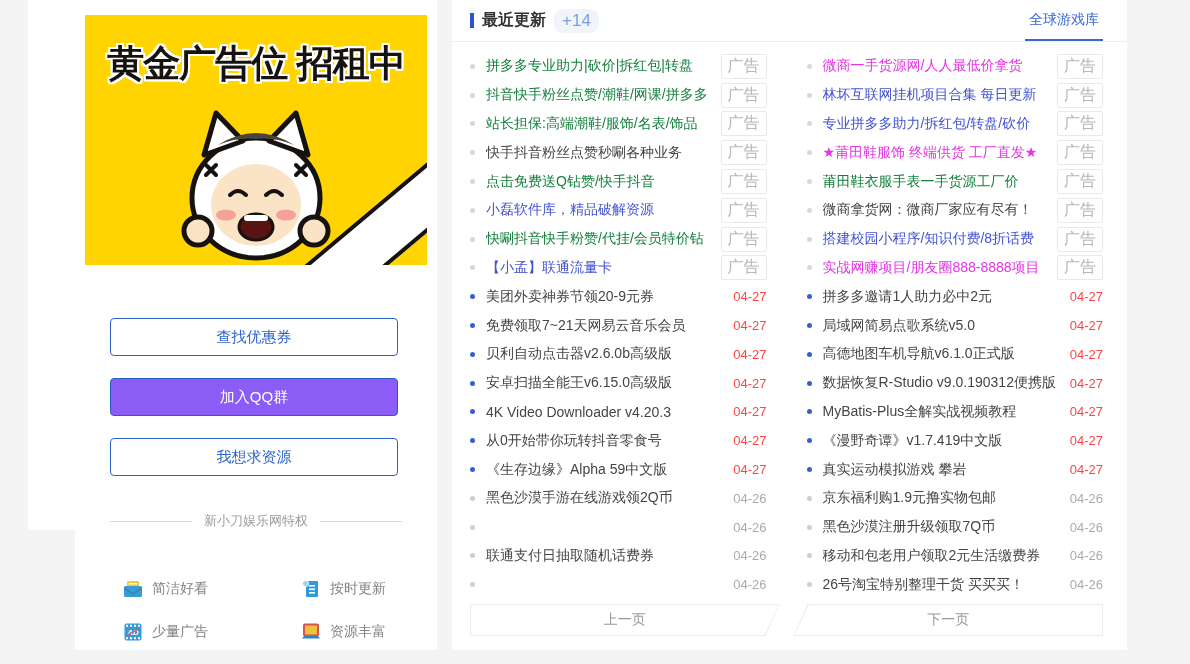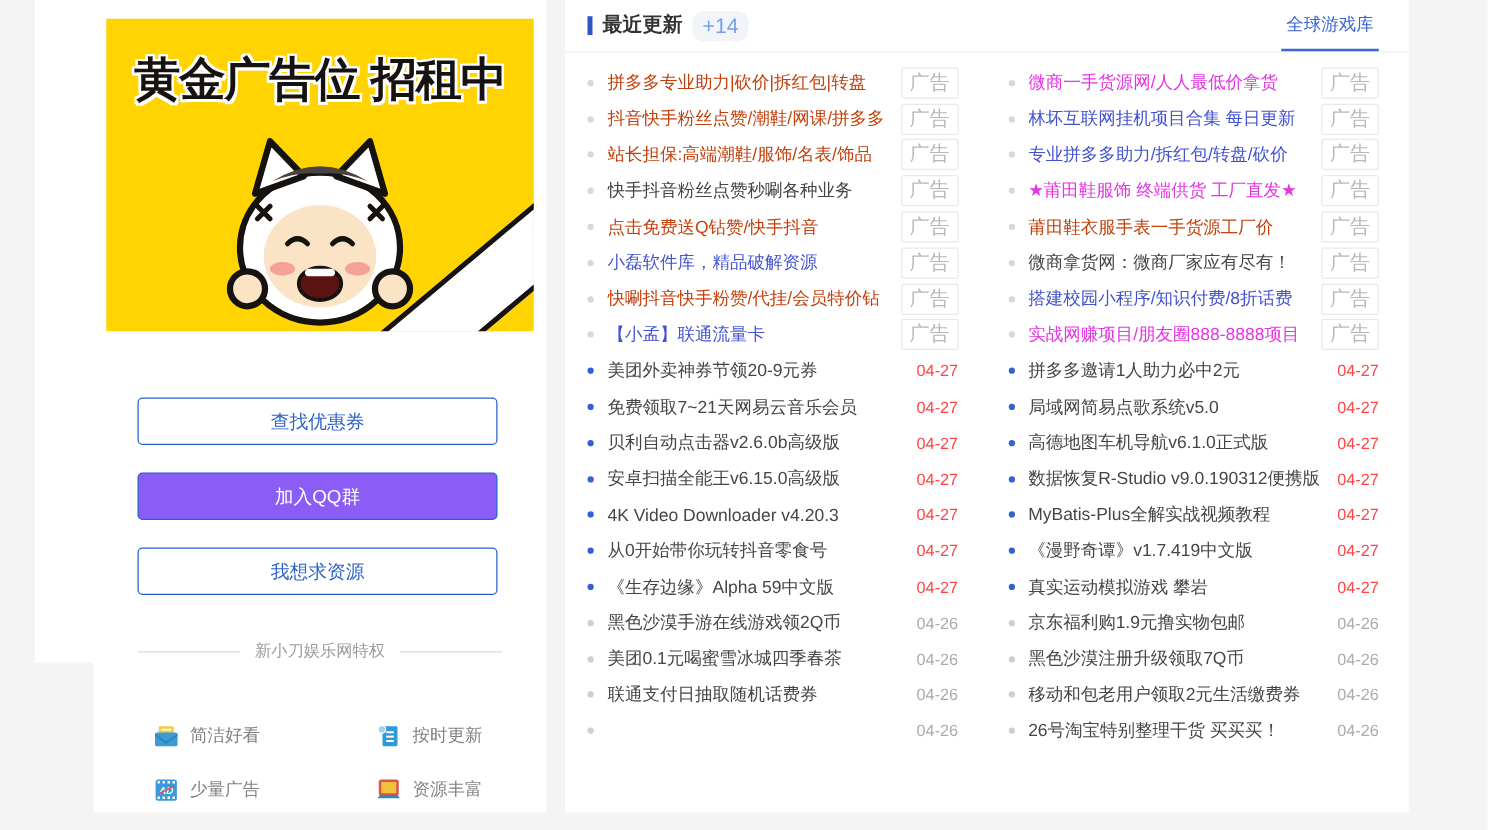--- a/index.html
+++ b/index.html
@@ -67,21 +67,21 @@
   .col{flex:1;min-width:0;margin:0;padding:0;list-style:none;}
   .row{height:28.8px;display:flex;align-items:center;min-width:0;}
   .dot{width:5px;height:5px;border-radius:50%;margin-right:11px;flex:0 0 auto;}
   .dot-ad{background:#d8d8d8;}
   .dot-new{background:#3560d5;}
   .dot-old{background:#cfcfcf;}
   .t{
     font-size:14px;text-decoration:none;cursor:pointer;min-width:0;
     overflow:hidden;text-overflow:ellipsis;white-space:nowrap;
   }
-  .c-red{color:#c2410c;text-align:center;}
+  .c-red{color:#15803d;text-align:center;}
   .c-blue{color:#4353d0;}
   .c-magenta{color:#e435e4;}
   .c-dark{color:#454545;}
   .tag-ad{
     margin-left:auto;flex:0 0 auto;font-size:16px;color:#b8b8b8;
     border:1px solid #e9e9e9;border-radius:2px;padding:1px 6px;background:#fff;
   }
   .date{margin-left:auto;flex:0 0 auto;font-size:13px;}
   .date-new{color:#ff4545;}
   .date-old{color:#ababab;}
@@ -289,21 +289,20 @@
           <a class="t c-dark">《生存边缘》Alpha 59中文版</a>
           <span class="date date-new">04-27</span>
         </li>
         <li class="row">
           <span class="dot dot-old"></span>
           <a class="t c-dark">黑色沙漠手游在线游戏领2Q币</a>
           <span class="date date-old">04-26</span>
         </li>
         <li class="row">
           <span class="dot dot-old"></span>
-          <a class="t c-dark">美团0.1元喝蜜雪冰城四季春茶</a>
           <span class="date date-old">04-26</span>
         </li>
         <li class="row">
           <span class="dot dot-old"></span>
           <a class="t c-dark">联通支付日抽取随机话费券</a>
           <span class="date date-old">04-26</span>
         </li>
         <li class="row">
           <span class="dot dot-old"></span>
           <span class="date date-old">04-26</span>
@@ -400,13 +399,25 @@
           <a class="t c-dark">移动和包老用户领取2元生活缴费券</a>
           <span class="date date-old">04-26</span>
         </li>
         <li class="row">
           <span class="dot dot-old"></span>
           <a class="t c-dark">26号淘宝特别整理干货 买买买！</a>
           <span class="date date-old">04-26</span>
         </li>
       </ul>
   </div>
+  <div id="pagination">
+    <div class="pg pg-prev">
+      <span class="bg"></span>
+        <span class="fg"></span>
+      <span class="lb">上一页</span>
+    </div>
+    <div class="pg pg-next">
+      <span class="bg"></span>
+        <span class="fg"></span>
+      <span class="lb">下一页</span>
+    </div>
+  </div>
 </div>
 
 </body></html>

